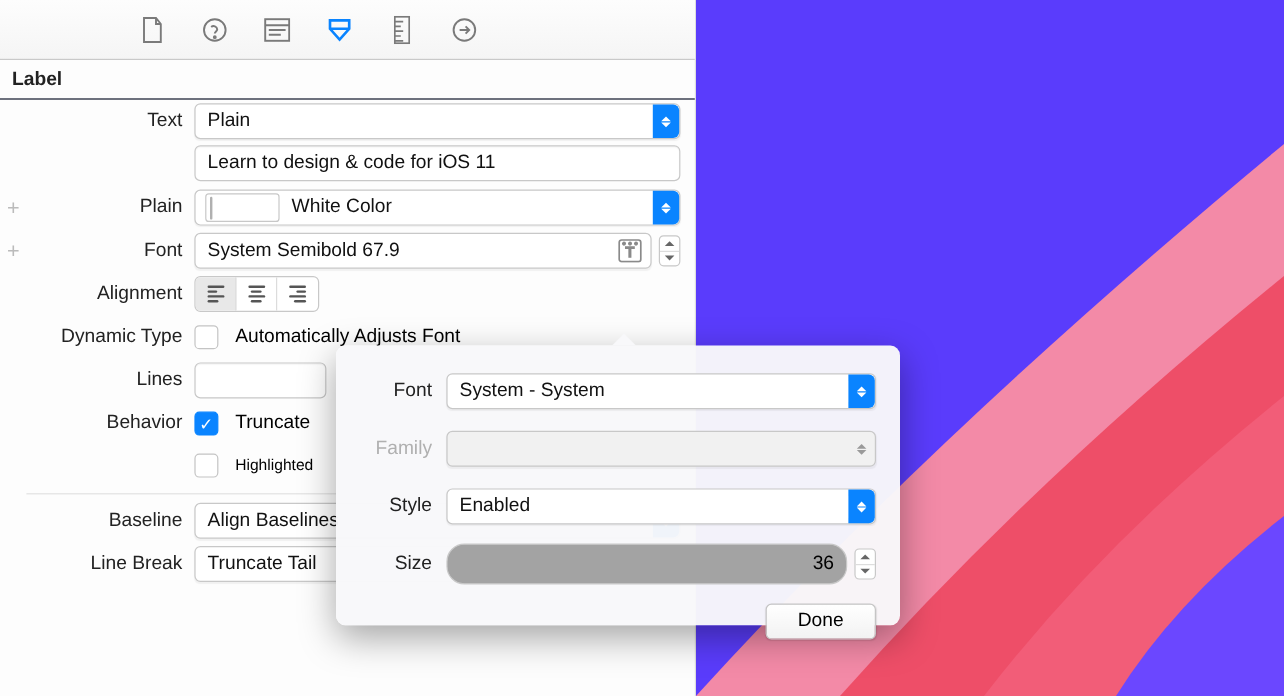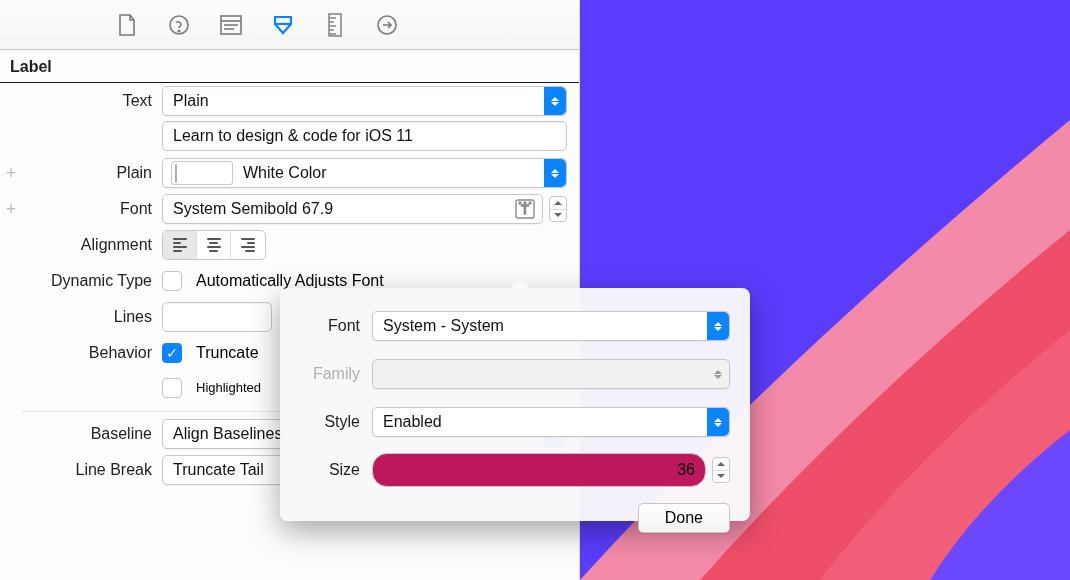--- a/index.html
+++ b/index.html
@@ -59,21 +59,21 @@
   .seg .segbtn.sel { background:#e8e8e8; }
 
   .hr { height:1px; background:#e2e2e2; margin:4px 0 4px 22px; }
 
   
   .popover { position:absolute; left:280px; top:288px; width:470px; height:233px; background:rgba(248,248,250,.97); border-radius:8px; box-shadow:0 10px 30px rgba(0,0,0,.35); z-index:20; padding:18px 20px 16px 20px; }
   .popover::before { content:""; position:absolute; top:-10px; left:230px; width:0; height:0; border-left:10px solid transparent; border-right:10px solid transparent; border-bottom:10px solid rgba(248,248,250,.97); }
   .popover .prow { display:flex; align-items:center; height:40px; margin-bottom:8px; }
   .popover .prow .plabel { width:72px; text-align:right; padding-right:12px; font-size:16px; color:#222; }
   .popover .prow.dimmed .plabel { color:#b0b0b0; }
-  .popover .sizefield { flex:1; height:30px; border:1px solid #c8c8c8; border-radius:15px; background:#be185d; padding:16px 10px; text-align:right; font-size:16px; }
+  .popover .sizefield { flex:1; height:30px; border:1px solid #c8c8c8; border-radius:15px; background:#a3a3a3; padding:16px 10px; text-align:right; font-size:16px; }
   .popover .done { margin-left:auto; height:30px; padding:0 26px; border:1px solid #c5c5c5; border-radius:5px; background:linear-gradient(#fff,#f2f2f2); font-size:16px; cursor:default; box-shadow:0 1px 1px rgba(0,0,0,.1); }
 
   
   .al-lines{display:flex;flex-direction:column;gap:2px;width:14px;}
   .al-lines span{height:2px;background:#555;width:100%;border-radius:1px;}
   .al-lines.left span:nth-child(2){width:60%;}
   .al-lines.left span:nth-child(4){width:70%;}
 </style>
 </head>
 <body>

